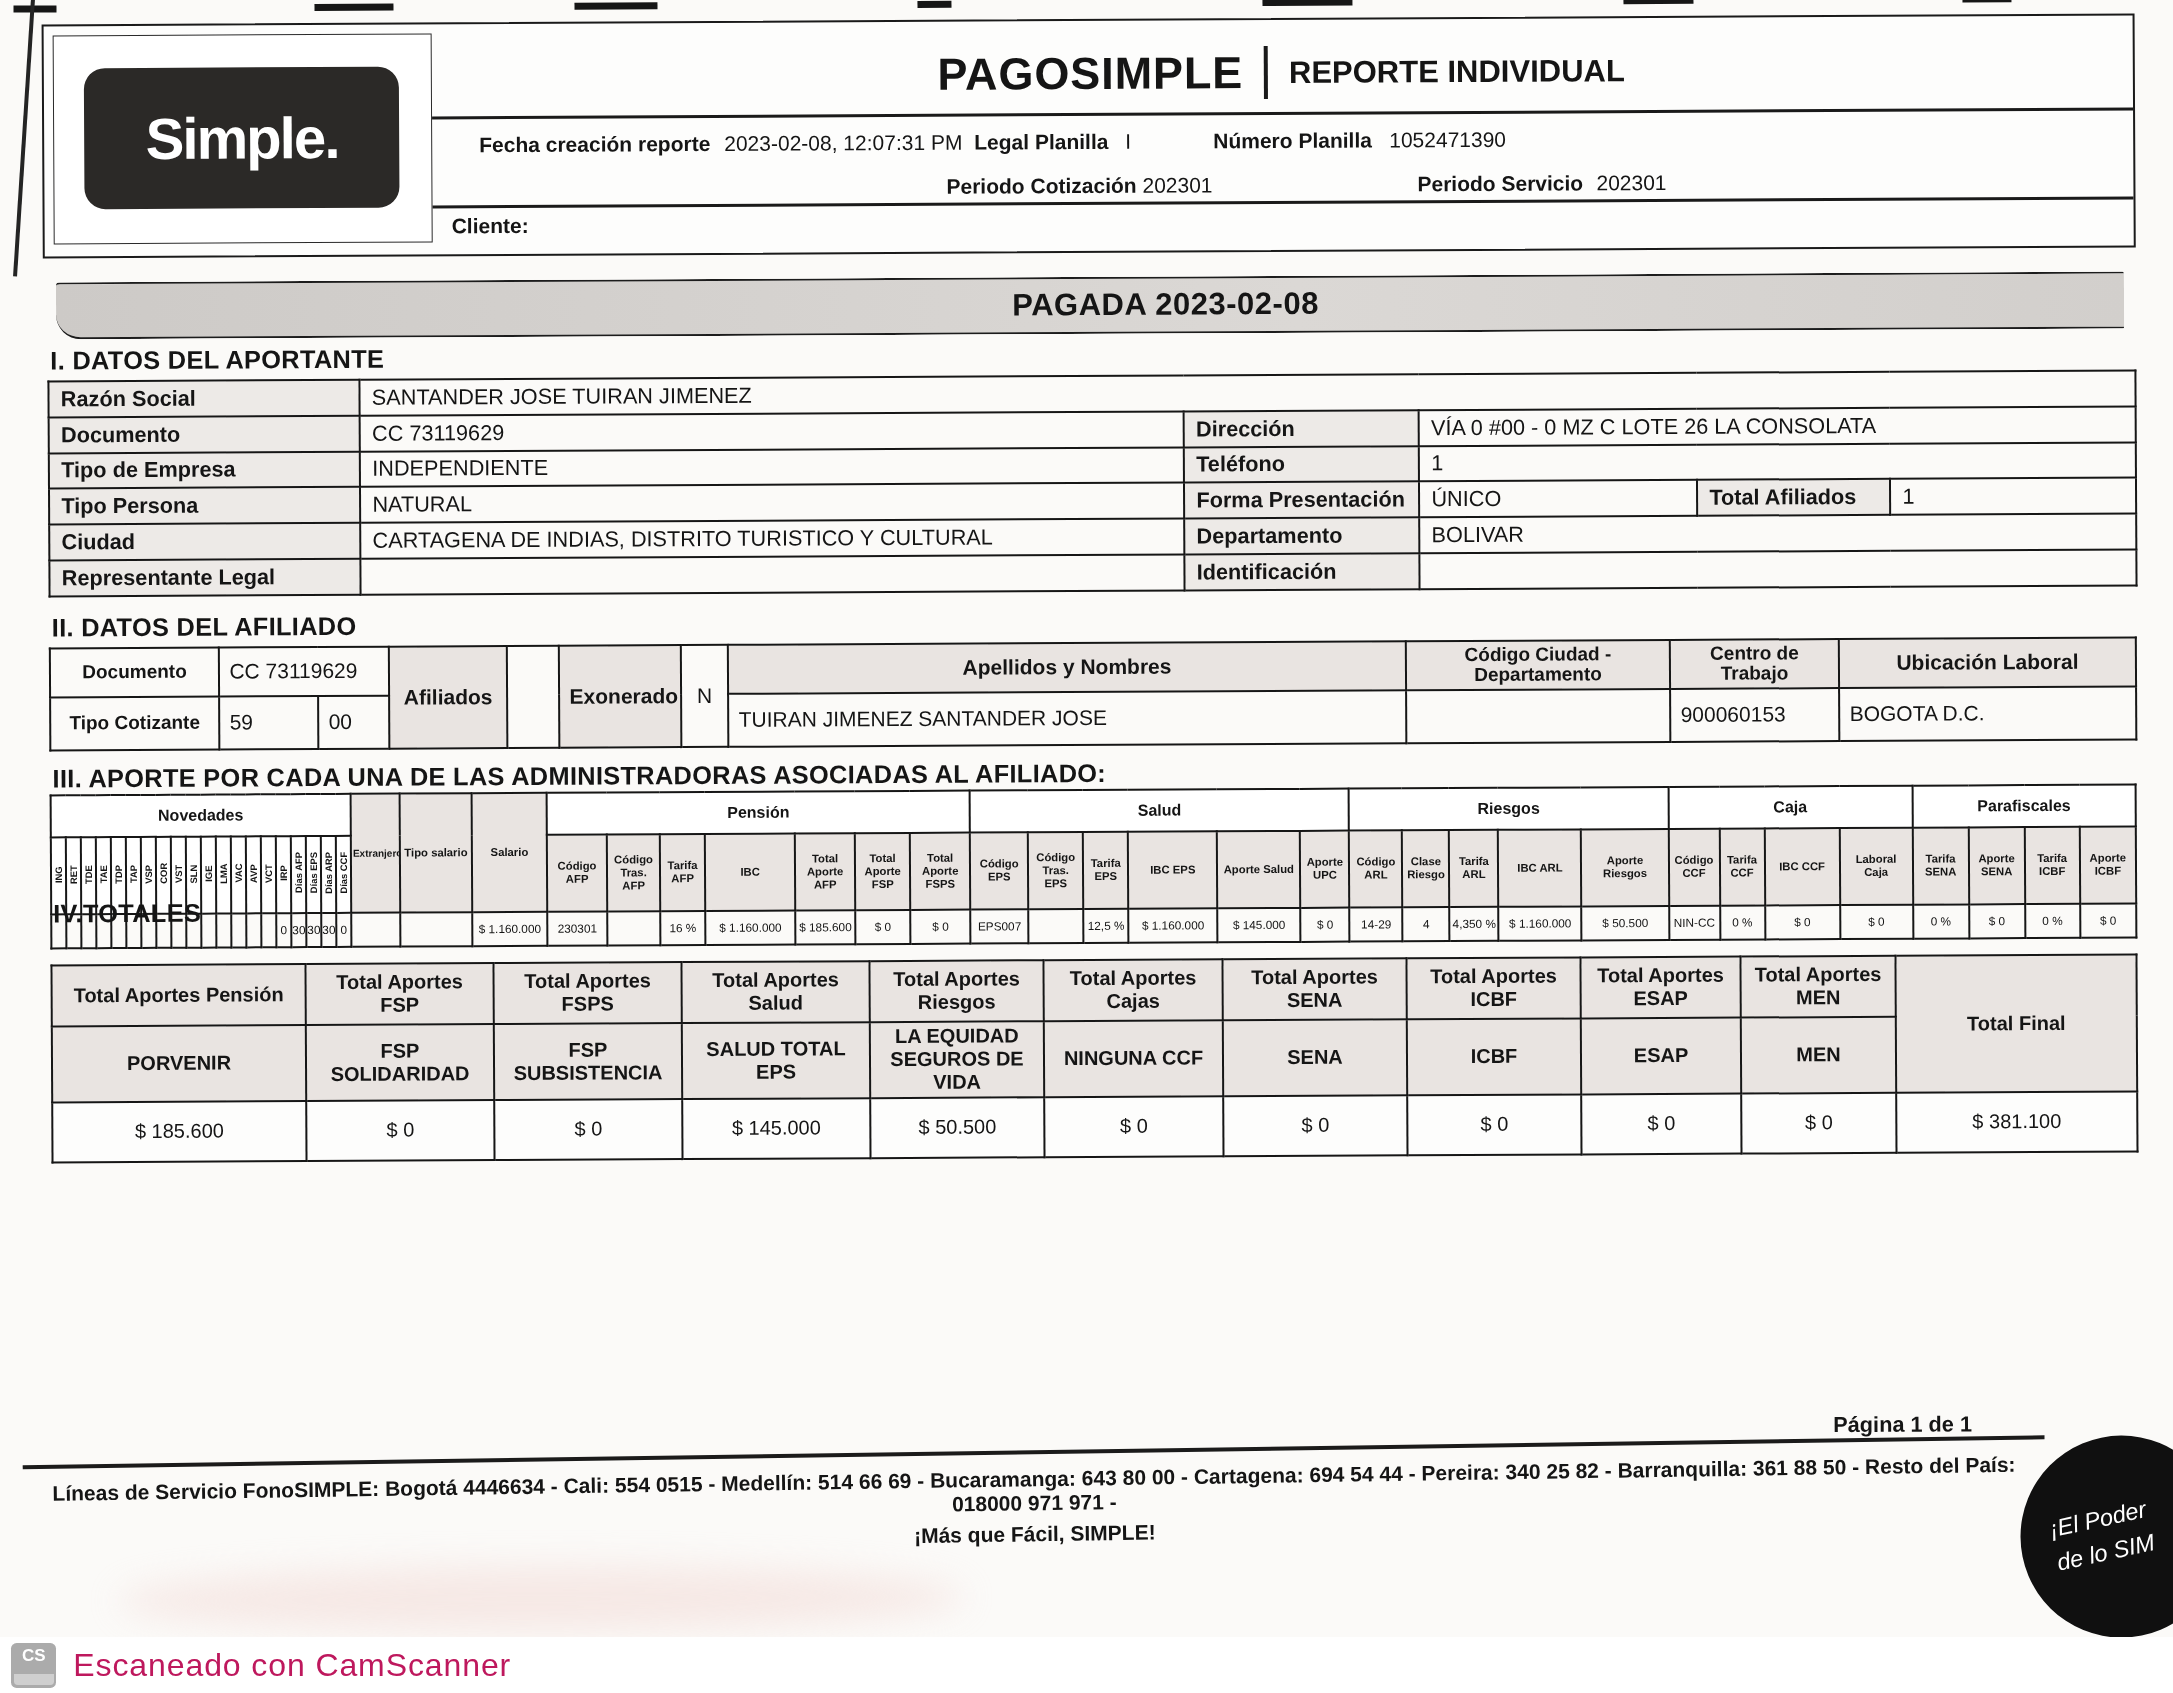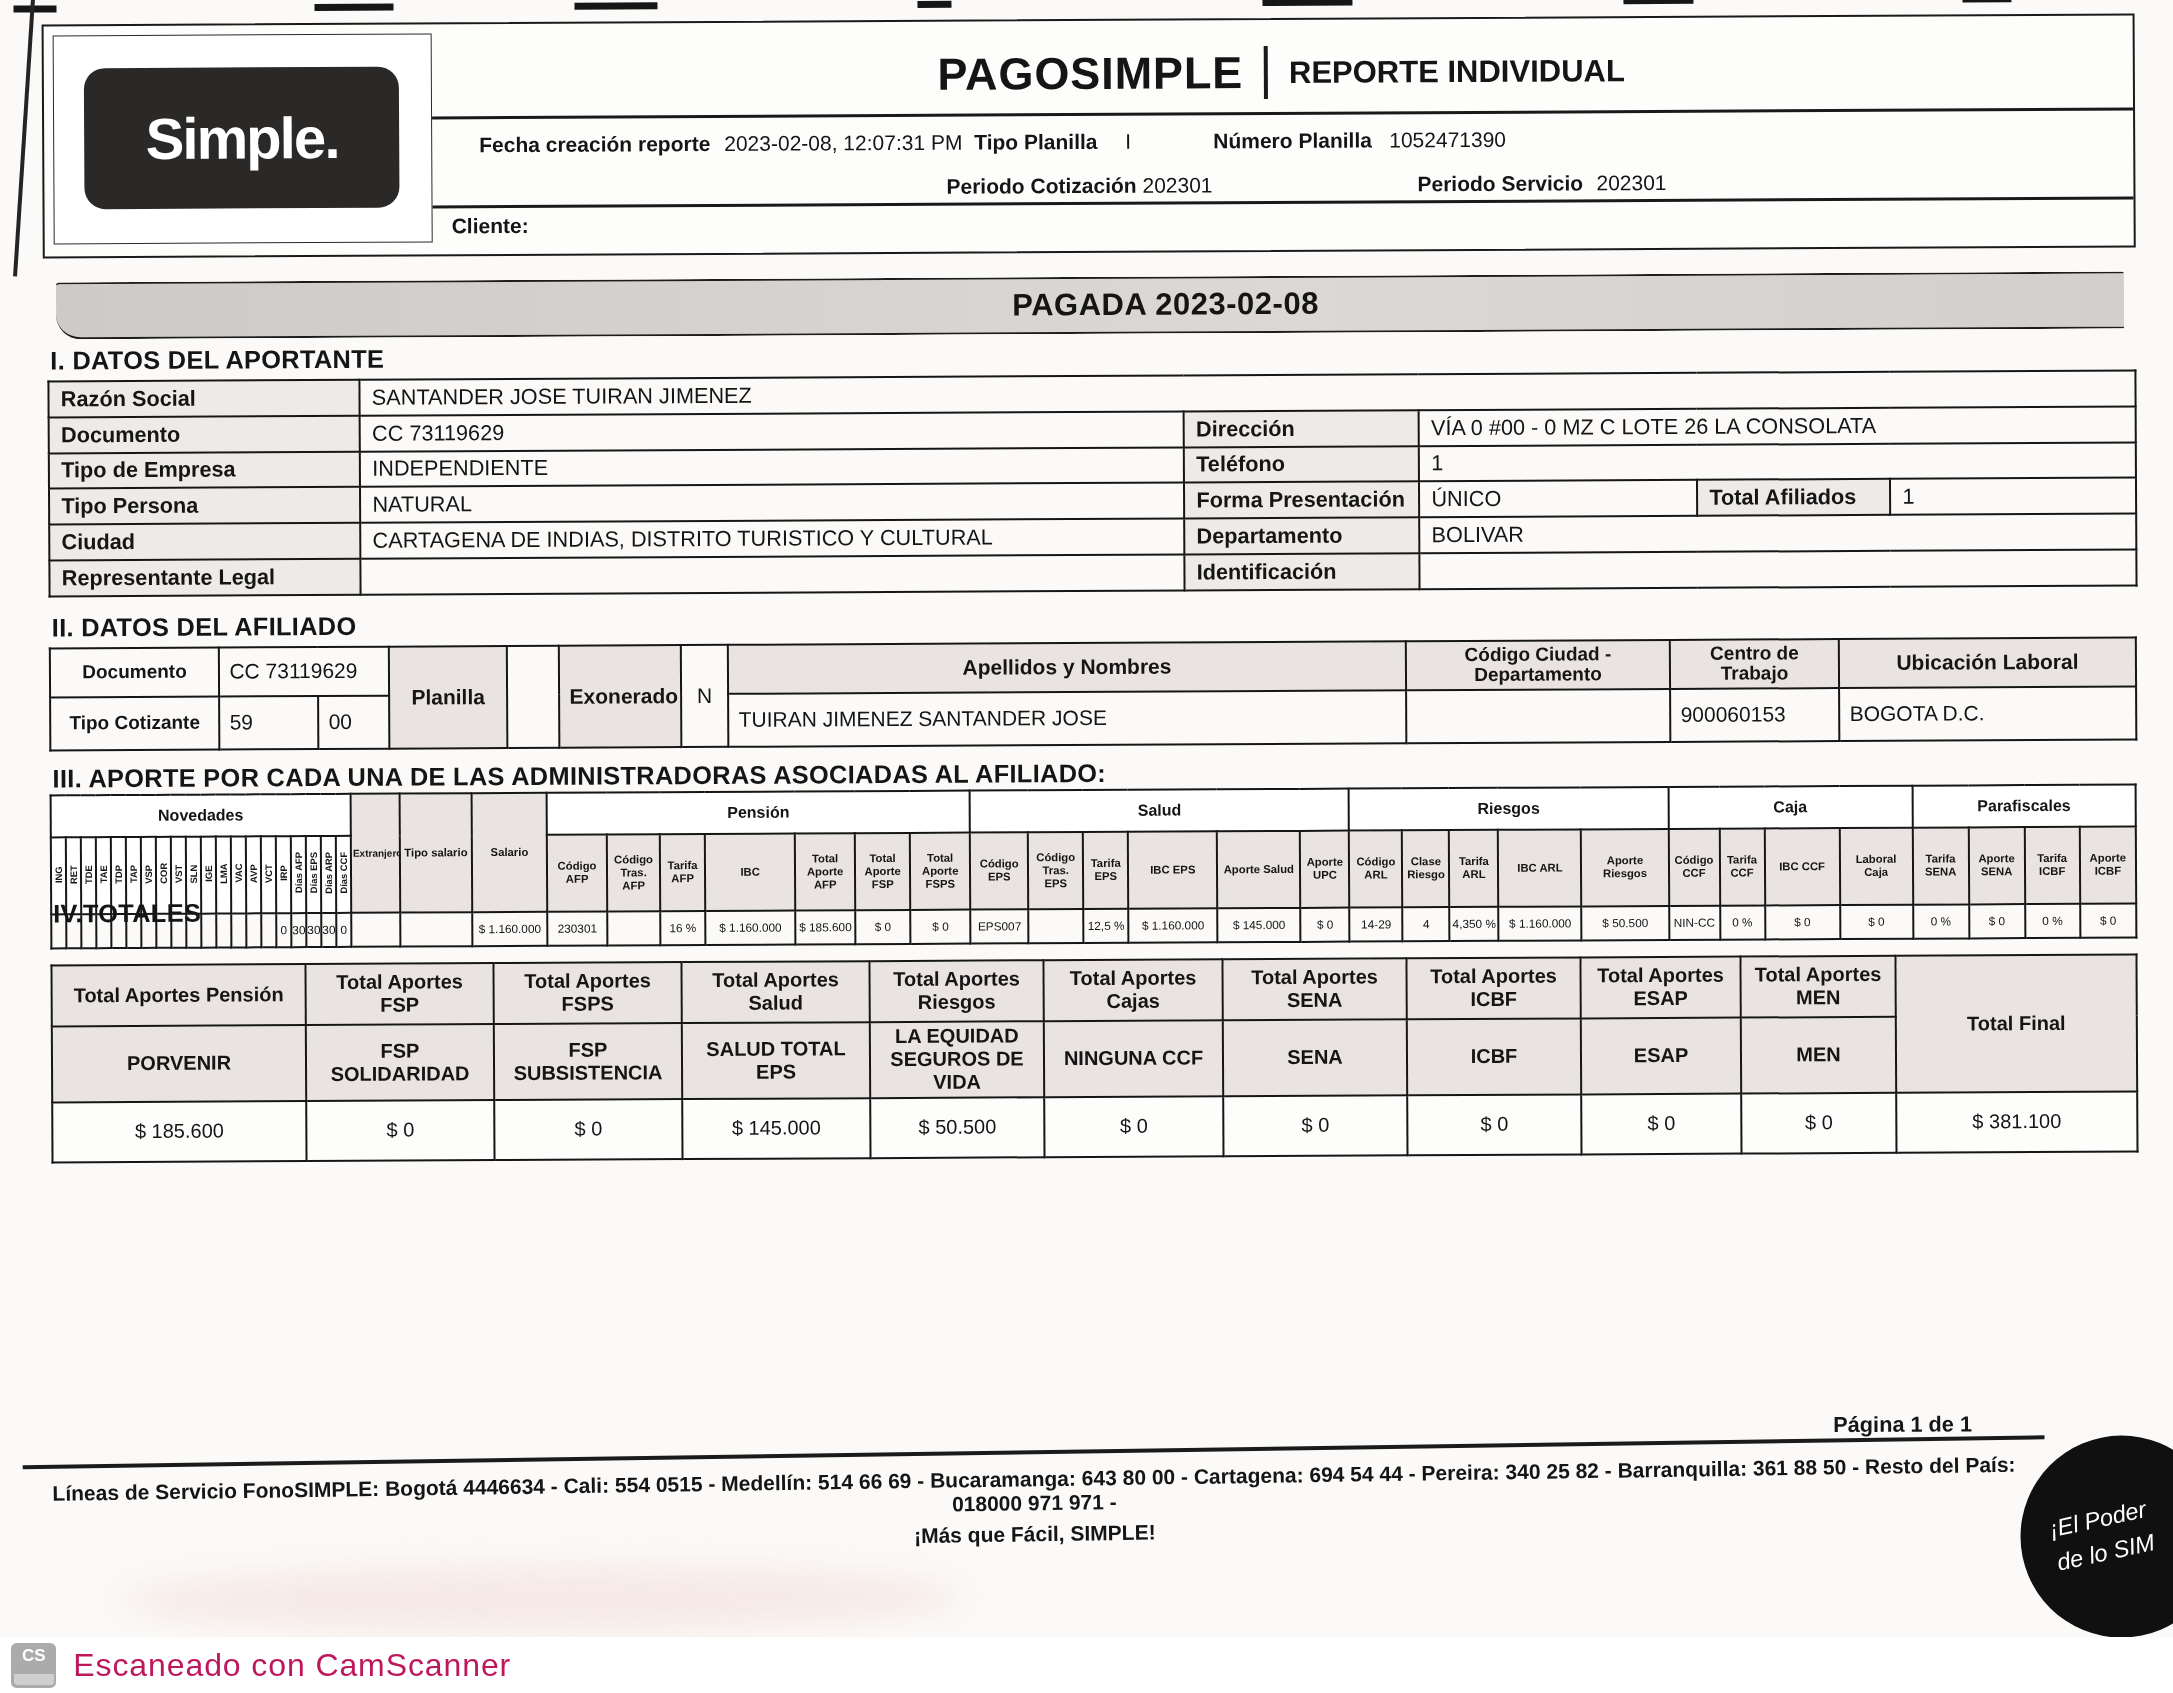--- a/index.html
+++ b/index.html
@@ -106,21 +106,21 @@
       </div>
       <div class="title-row">
         <span class="title-main">PAGOSIMPLE</span>
         <span class="title-sep"></span>
         <span class="title-sub">REPORTE INDIVIDUAL</span>
       </div>
       <div class="hline" style="left:388px;right:0;top:92px;"></div>
 
       <span class="meta" style="left:435px;top:109px;"><b>Fecha creación reporte</b></span>
       <span class="meta" style="left:680px;top:109px;">2023-02-08, 12:07:31 PM</span>
-      <span class="meta" style="left:930px;top:109px;"><b>Tipo Planilla</b></span>
+      <span class="meta" style="left:930px;top:109px;"><b>Legal Planilla</b></span>
       <span class="meta" style="left:1081px;top:109px;">I</span>
       <span class="meta" style="left:1169px;top:109px;"><b>Número Planilla</b></span>
       <span class="meta" style="left:1345px;top:109px;">1052471390</span>
 
       <span class="meta" style="left:902px;top:153px;"><b>Periodo Cotización</b></span>
       <span class="meta" style="left:1098px;top:153px;">202301</span>
       <span class="meta" style="left:1373px;top:153px;"><b>Periodo Servicio</b></span>
       <span class="meta" style="left:1552px;top:153px;">202301</span>
 
       <div class="hline" style="left:388px;right:0;top:181px;"></div>
@@ -193,21 +193,21 @@
           <col style="width:47px">
           <col style="width:678px">
           <col style="width:264px">
           <col style="width:169px">
           <col style="width:297px">
         </colgroup>
       <tbody>
           <tr class="r1">
         <td class="small">Documento</td>
         <td colspan="2">CC 73119629</td>
-        <td class="shade" rowspan="2">Planilla</td>
+        <td class="shade" rowspan="2">Afiliados</td>
         <td rowspan="2"></td>
         <td class="shade" rowspan="2">Exonerado</td>
         <td rowspan="2" style="text-align:center;">N</td>
         <td class="shade">Apellidos y Nombres</td>
         <td class="shade" style="white-space:normal;line-height:1.1;font-size:19px;">Código Ciudad - Departamento</td>
         <td class="shade" style="white-space:normal;line-height:1.1;font-size:19px;">Centro de Trabajo</td>
         <td class="shade">Ubicación Laboral</td>
       </tr>
       <tr class="r2">
         <td class="small">Tipo Cotizante</td>

